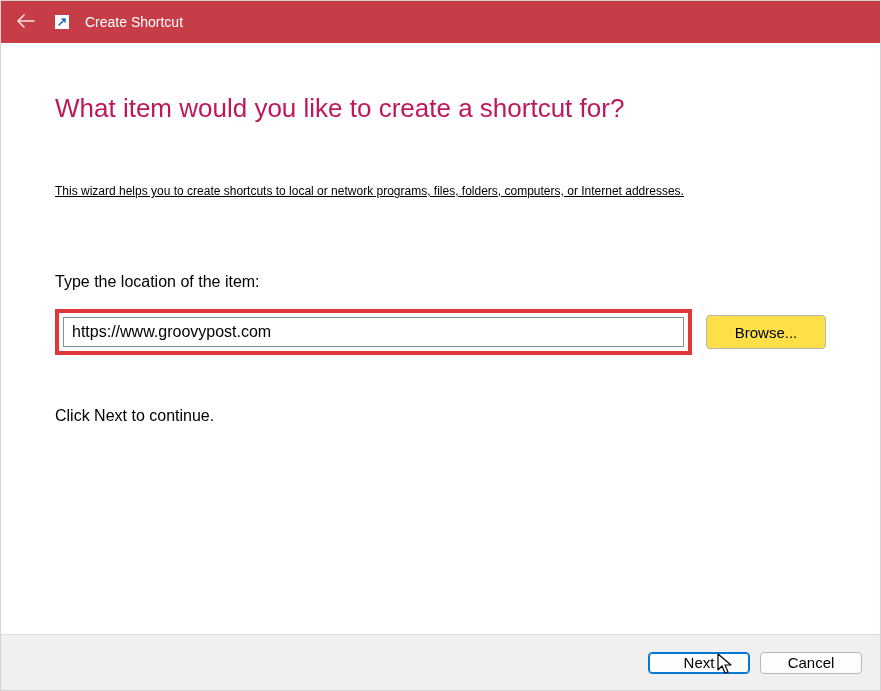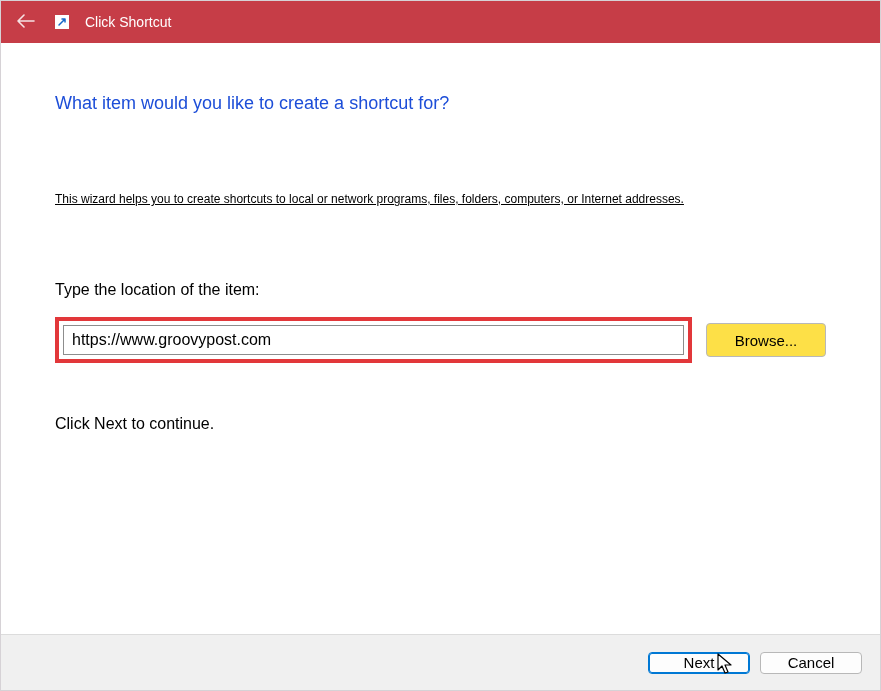--- a/index.html
+++ b/index.html
@@ -38,24 +38,24 @@
     .shortcut-ico svg { display: block; }
     .title-text {
       color: #fff;
       font-size: 14px;
       margin-left: 4px;
     }
     .content {
       padding: 50px 54px 0 54px;
     }
     .heading {
-      color: #1d4ed8;
-      font-size: 18px;
+      color: #be185d;
+      font-size: 26px;
       font-weight: 400;
-      margin-bottom: 76px;
+      margin-bottom: 58px;
     }
     .descr {
       font-size: 12px;
       color: #000;
       line-height: 1.6;
       margin-bottom: 72px;
       text-decoration: underline;
     }
     .field-label {
       font-size: 16px;
@@ -138,21 +138,21 @@
   <span class="back-arrow">
     <svg width="18" height="14" viewBox="0 0 18 14">
         <path d="M7 1 L1 7 L7 13 M1 7 H17" stroke="#fff" stroke-width="1.6" fill="none" stroke-linecap="round" stroke-linejoin="round"></path>
       </svg>
   </span>
   <span class="shortcut-ico">
     <svg width="10" height="10" viewBox="0 0 10 10">
         <path d="M2 8 L8 2 M5 2 H8 V5" stroke="#1767c9" stroke-width="1.5" fill="none" stroke-linecap="round" stroke-linejoin="round"></path>
       </svg>
   </span>
-  <span class="title-text">Click Shortcut</span>
+  <span class="title-text">Create Shortcut</span>
 </div>
 
 <div class="content">
   <h1 class="heading">What item would you like to create a shortcut for?</h1>
   <p class="descr">This wizard helps you to create shortcuts to local or network programs, files, folders, computers, or Internet addresses.</p>
   <p class="field-label">Type the location of the item:</p>
   <div class="input-row">
     <div class="highlight-box">
       <input type="text" class="location-input" autofocus="" value="https://www.groovypost.com" style="">
     </div>

